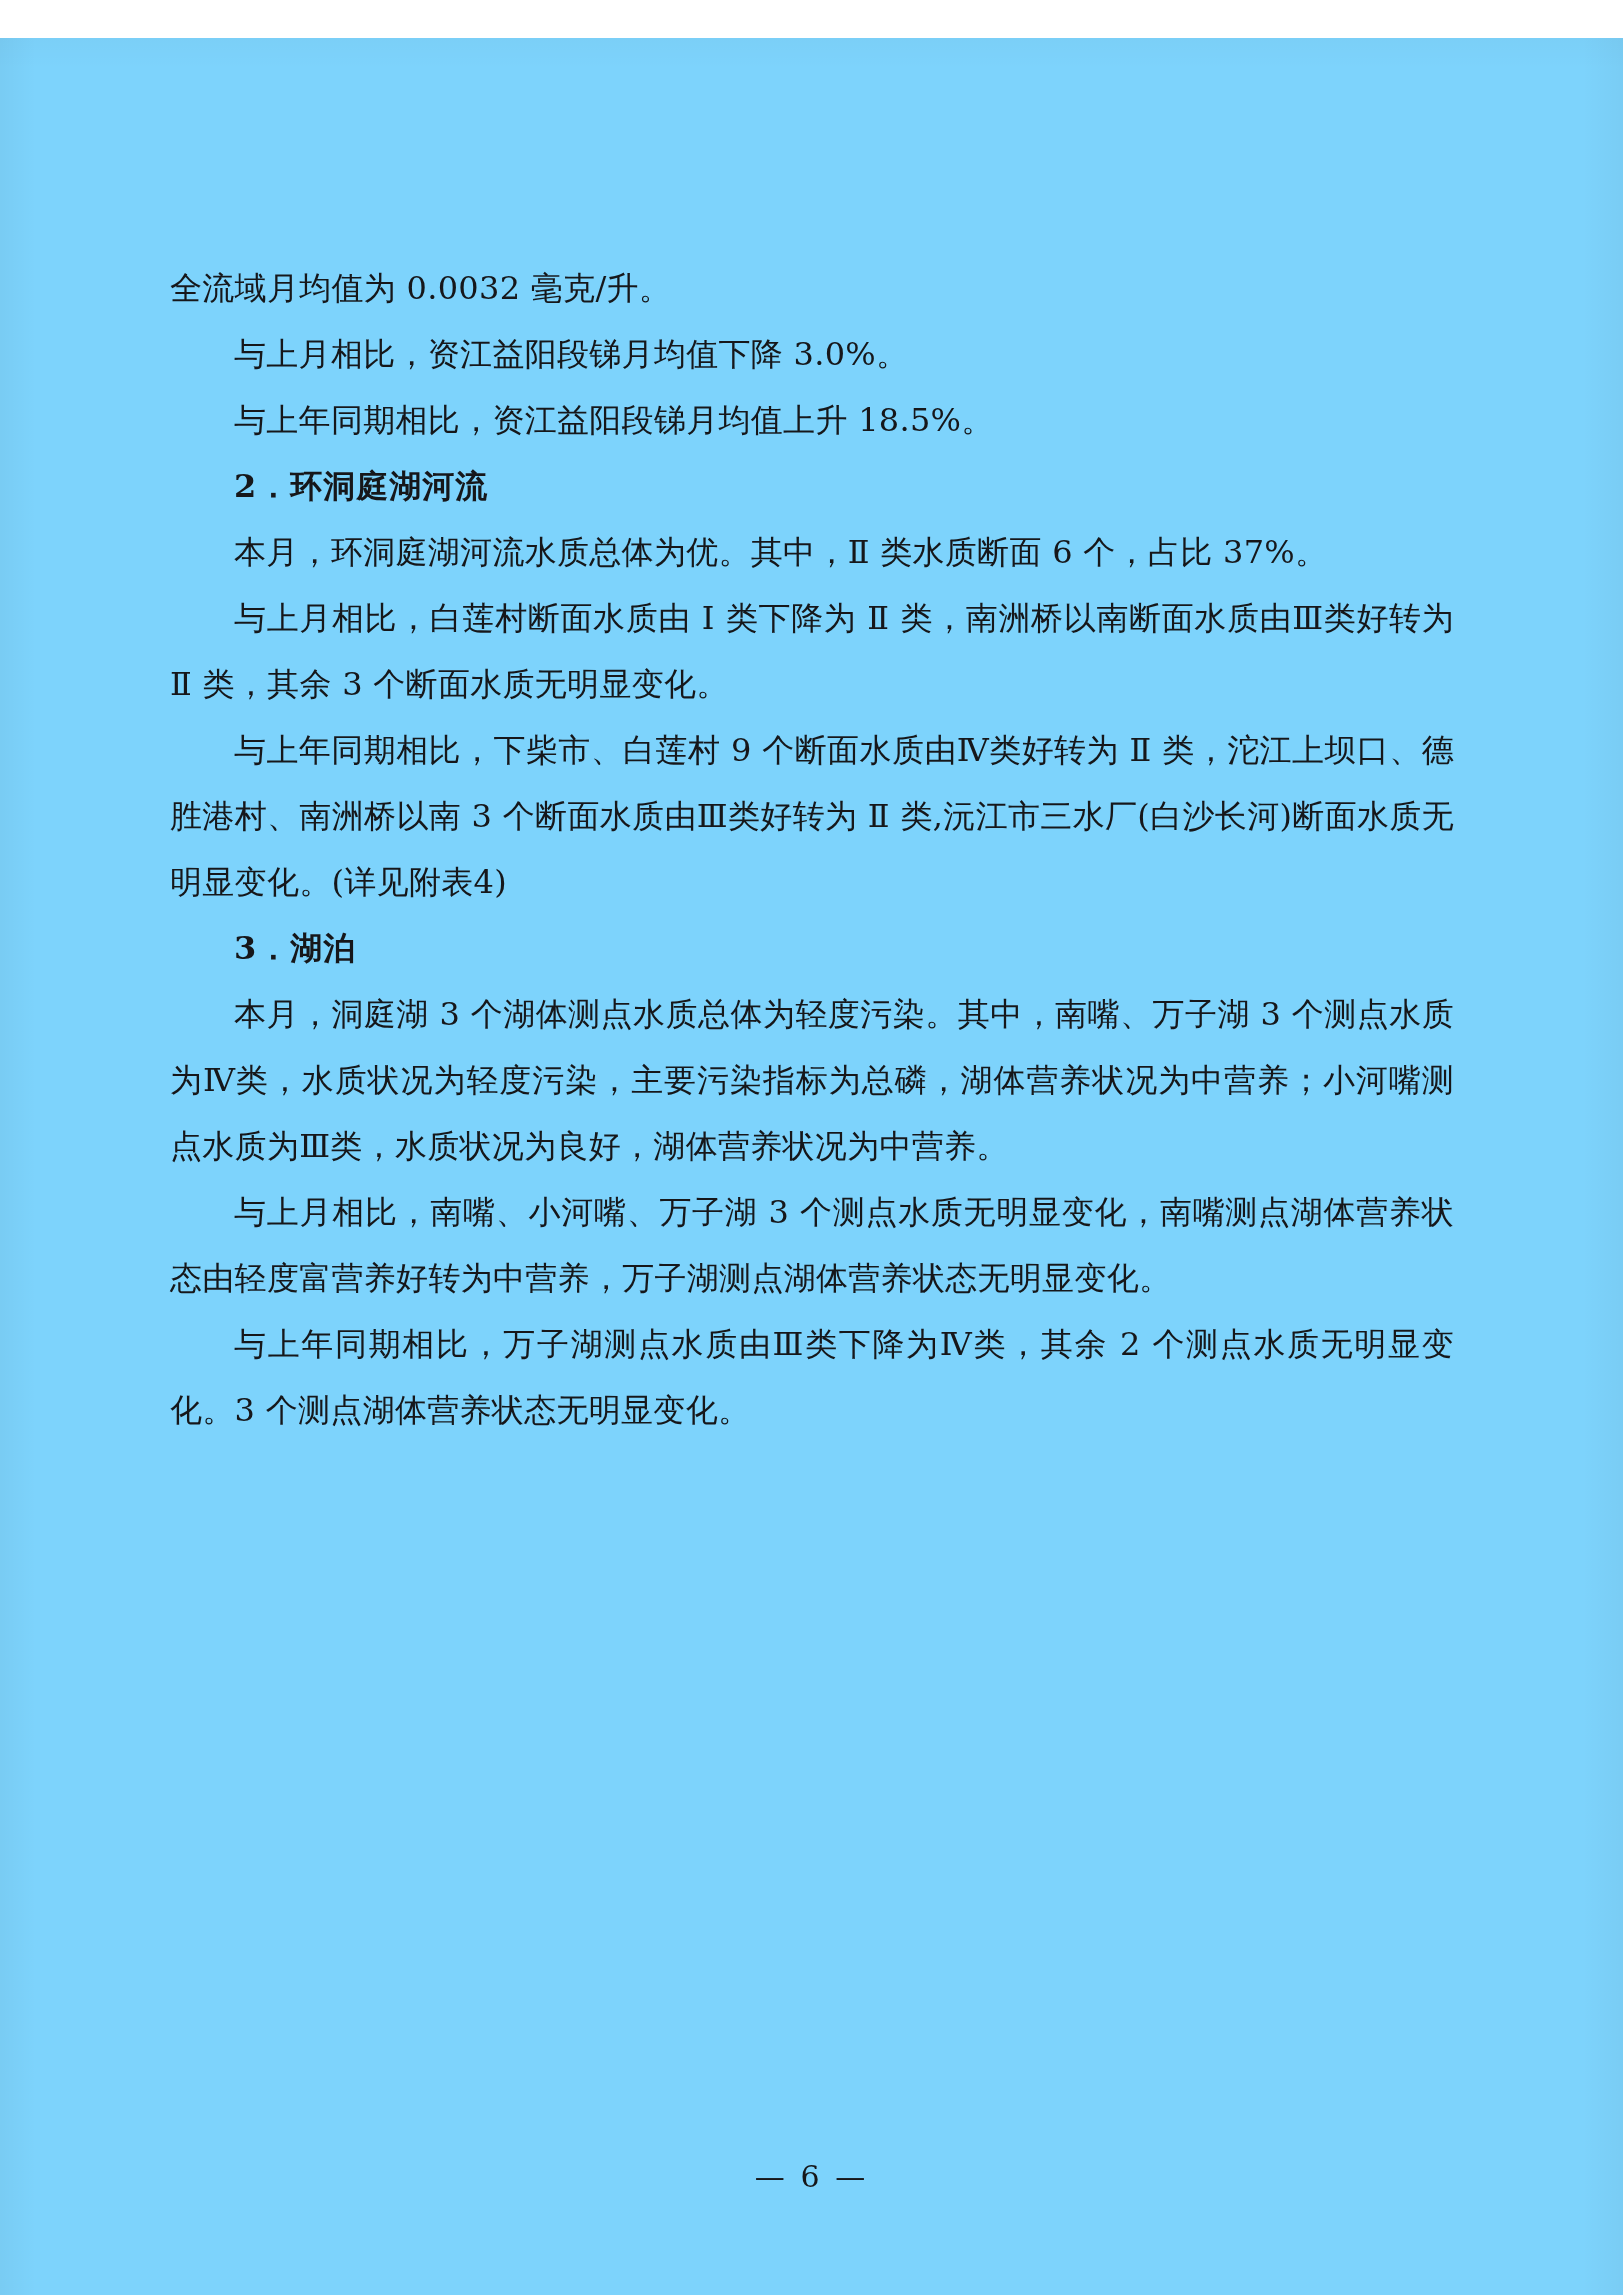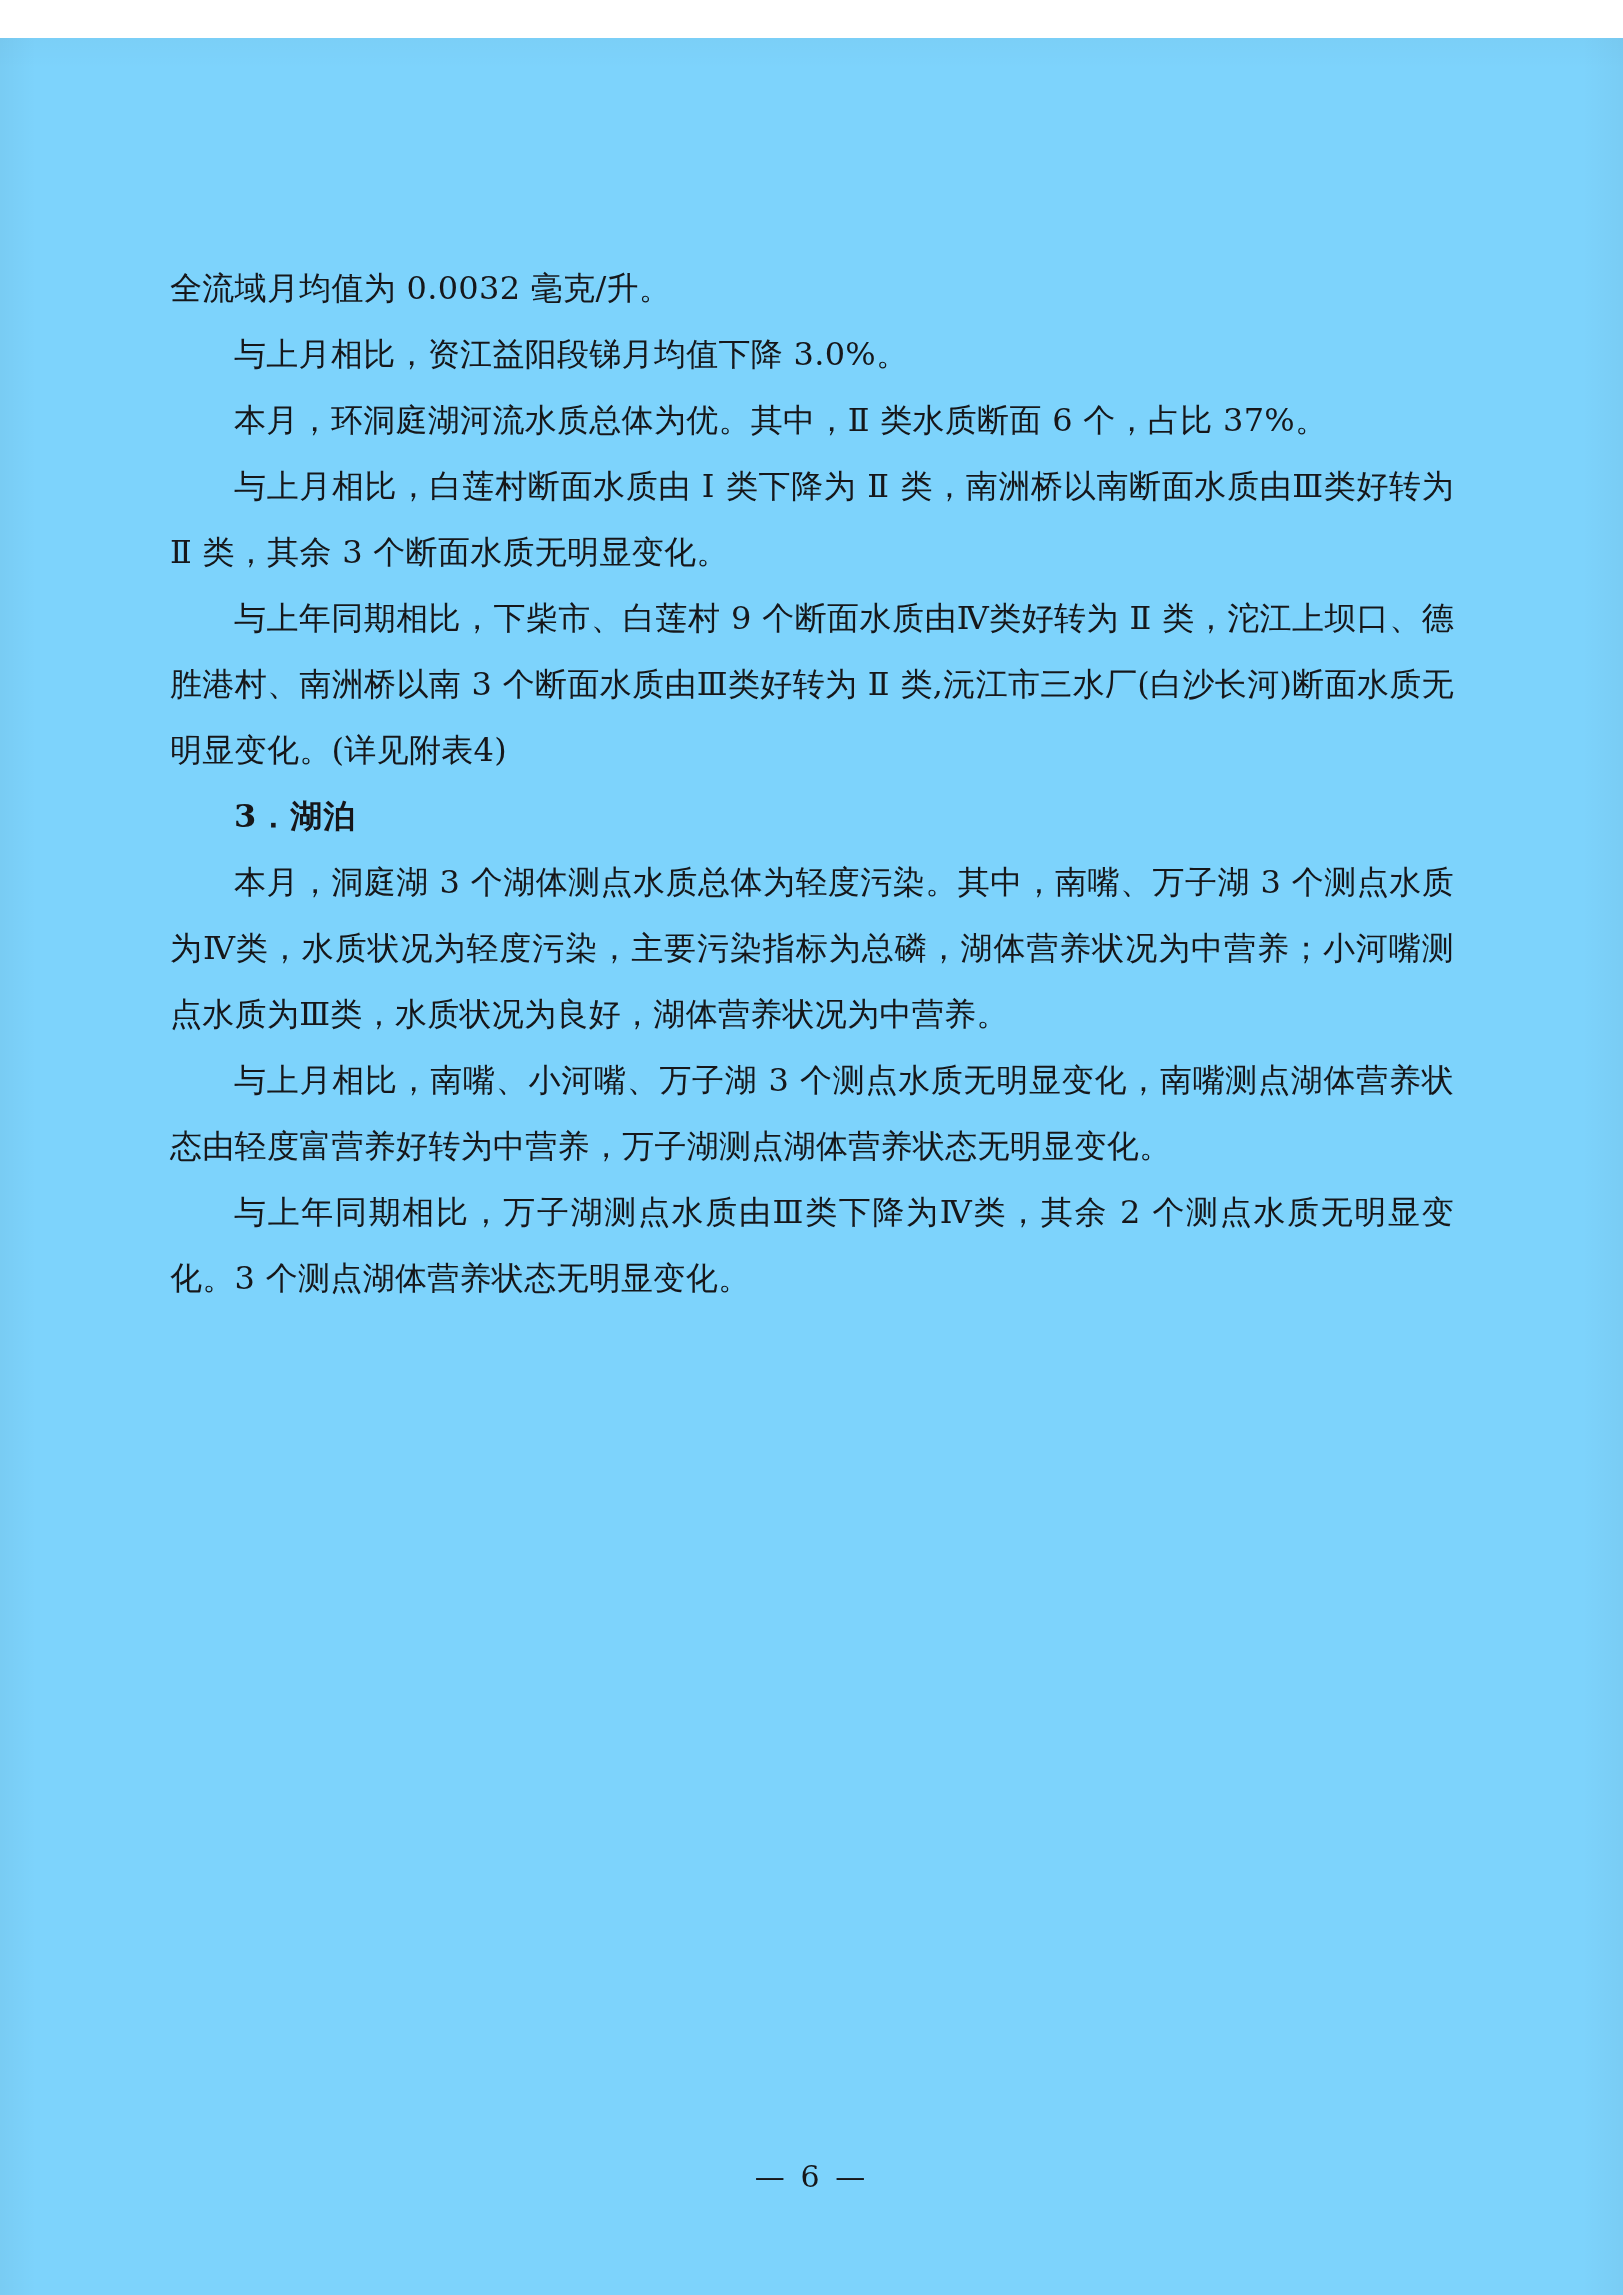--- a/index.html
+++ b/index.html
@@ -68,21 +68,23 @@
 </style>
 </head>
 <body>
 
 <div class="page">
 
   <div class="content">
 
     <p class="">全流域月均值为 0.0032 毫克/升。</p>
     <p class="indent">与上月相比，资江益阳段锑月均值下降 3.0%。</p>
+    <p class="indent">与上年同期相比，资江益阳段锑月均值上升 18.5%。</p>
 
+    <p class="heading">2．环洞庭湖河流</p>
 
     <p class="indent">本月，环洞庭湖河流水质总体为优。其中，Ⅱ 类水质断面 6 个，占比 37%。</p>
     <p class="indent">与上月相比，白莲村断面水质由 Ⅰ 类下降为 Ⅱ 类，南洲桥以南断面水质由Ⅲ类好转为 Ⅱ 类，其余 3 个断面水质无明显变化。</p>
     <p class="indent">与上年同期相比，下柴市、白莲村 9 个断面水质由Ⅳ类好转为 Ⅱ 类，沱江上坝口、德胜港村、南洲桥以南 3 个断面水质由Ⅲ类好转为 Ⅱ 类,沅江市三水厂(白沙长河)断面水质无明显变化。(详见附表4)</p>
 
     <p class="heading">3．湖泊</p>
 
     <p class="indent">本月，洞庭湖 3 个湖体测点水质总体为轻度污染。其中，南嘴、万子湖 3 个测点水质为Ⅳ类，水质状况为轻度污染，主要污染指标为总磷，湖体营养状况为中营养；小河嘴测点水质为Ⅲ类，水质状况为良好，湖体营养状况为中营养。</p>
     <p class="indent">与上月相比，南嘴、小河嘴、万子湖 3 个测点水质无明显变化，南嘴测点湖体营养状态由轻度富营养好转为中营养，万子湖测点湖体营养状态无明显变化。</p>
     <p class="indent">与上年同期相比，万子湖测点水质由Ⅲ类下降为Ⅳ类，其余 2 个测点水质无明显变化。3 个测点湖体营养状态无明显变化。</p>

